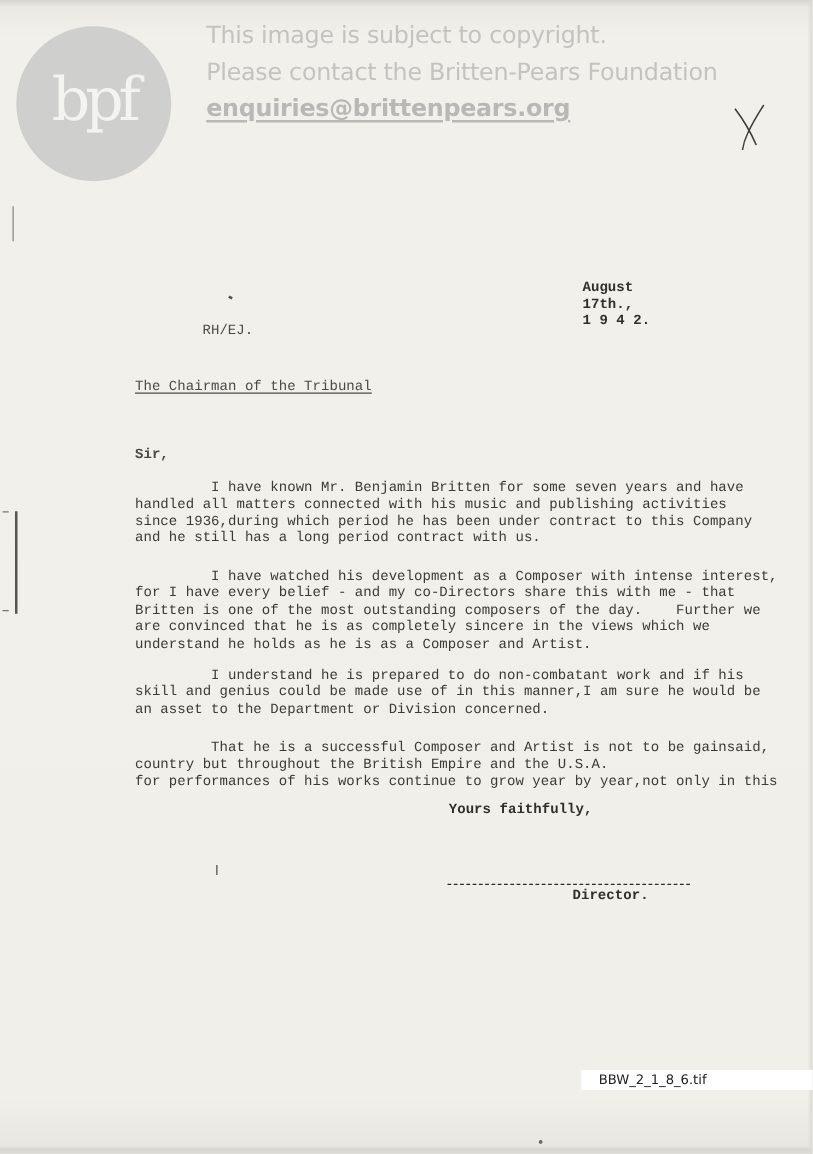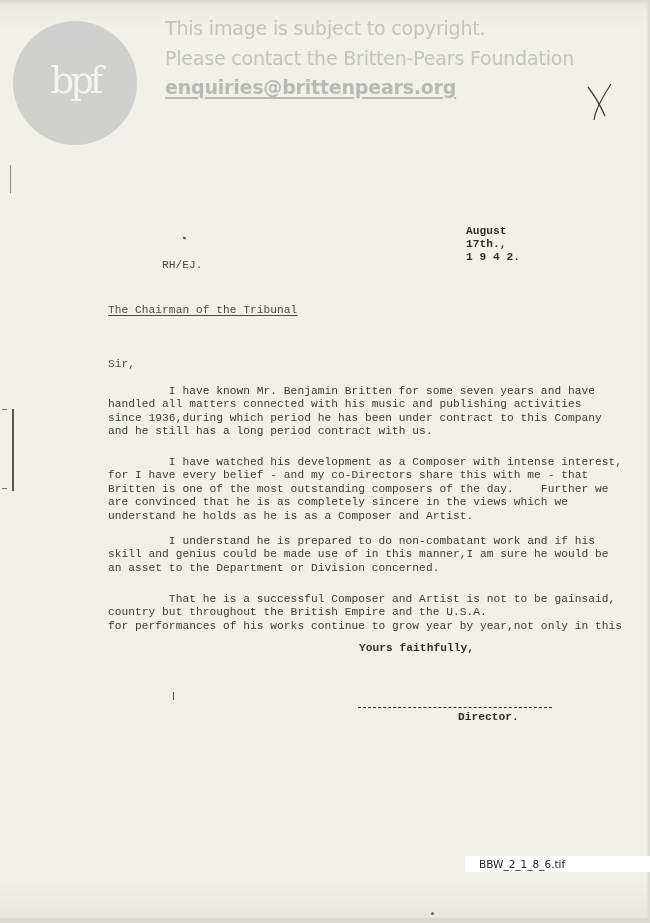--- a/index.html
+++ b/index.html
@@ -36,21 +36,21 @@
     .logo {
       position: absolute;
       left: 13px; top: 21px;
       width: 124px; height: 124px;
       border-radius: 50%;
       background: #cfcfcd;
       display: flex; align-items: center; justify-content: center;
     }
     .logo-text {
       font-family: "DejaVu Serif", serif;
-      font-size: 37px;
+      font-size: 48px;
       color: #f3f3f0;
       letter-spacing: -4px;
       margin-top: -6px;
     }
     .watermark {
       position: absolute;
       left: 165px; top: 14px;
       font-family: "DejaVu Sans", sans-serif;
       color: #c3c3c1;
       font-size: 19px;
@@ -94,20 +94,21 @@
     .addressee {
       left: 108px; top: 304px;
       text-decoration: underline;
       text-underline-offset: 2px;
       color: #4a4a48;
       text-align: center;
     }
     .salutation {
       left: 108px; top: 358px;
       color: #4a4a48;
+      font-weight: bold;
     }
     .para {
       left: 108px;
       line-height: 13.4px;
     }
     .p1 { top: 385px; }
     .p2 { top: 456px; }
     .p3 { top: 535px; }
     .p4 { top: 593px; }
     .closing {

